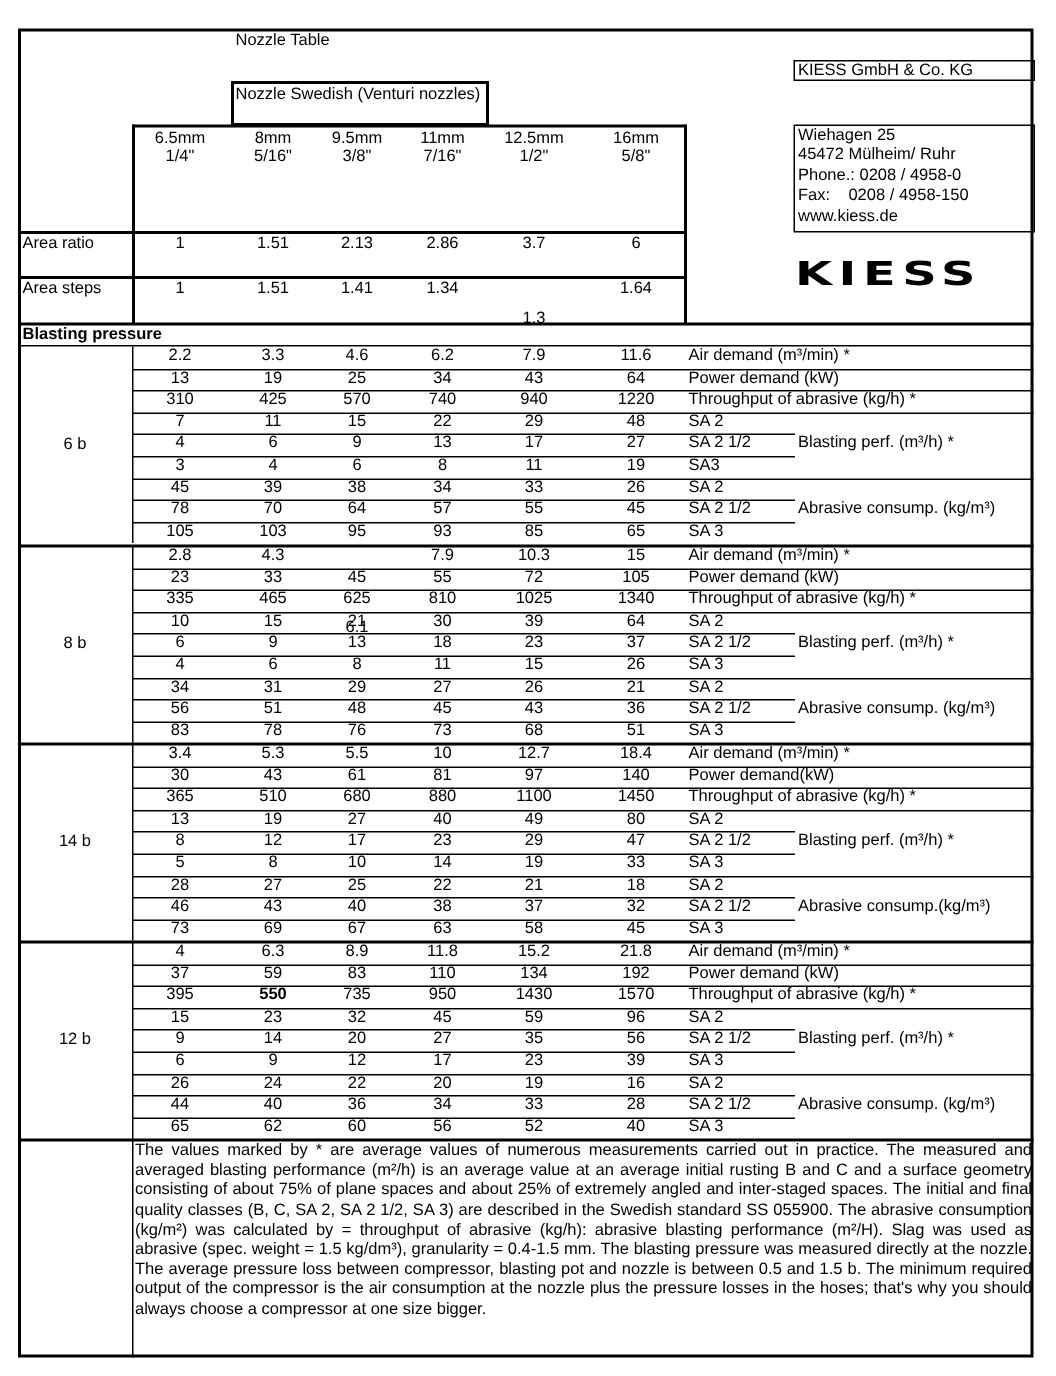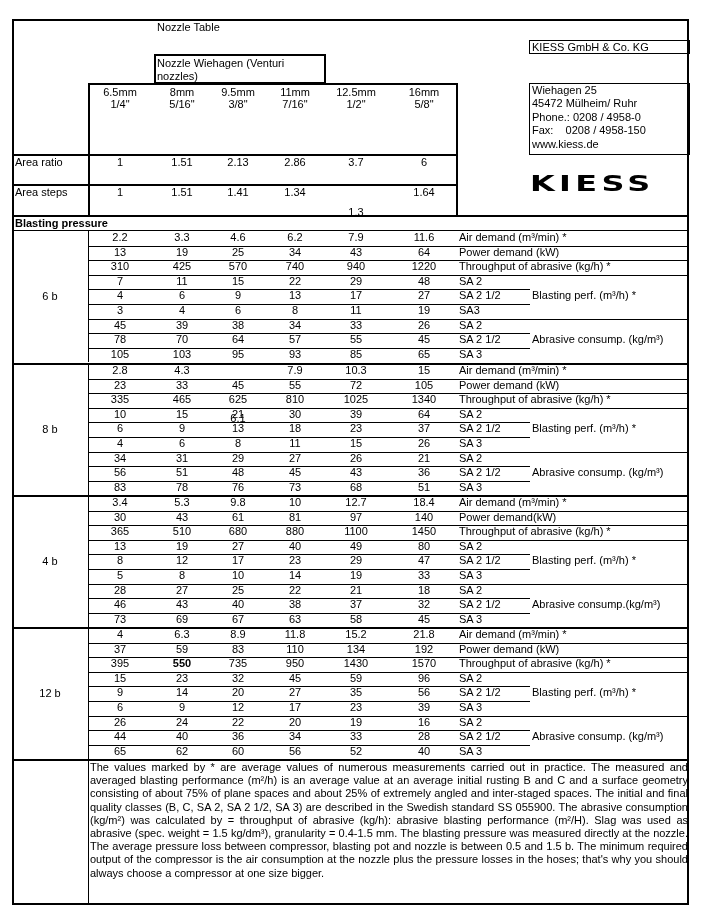--- a/index.html
+++ b/index.html
@@ -15,21 +15,21 @@
   .logo { position:absolute; font-family:"DejaVu Sans", sans-serif; font-weight:bold; font-size:22px; letter-spacing:3px; transform:scaleX(1.45); transform-origin:left top; }
   .note { position:absolute; left:90px; top:761px; width:598px; font-size:11px; line-height:13.2px; text-align:justify; }
 </style>
 </head>
 <body>
 
 <div class="frame"></div>
 
 <div class="t" style="left:157px;top:21px;">Nozzle Table</div>
 <div class="box" style="left:154px;top:54px;width:172px;height:30px;border-width:2px;">
-  <div class="t" style="left:1px;top:1px;white-space:normal;width:166px;line-height:13px;">Nozzle Wiehagen (Venturi nozzles)</div>
+  <div class="t" style="left:1px;top:1px;white-space:normal;width:166px;line-height:13px;">Nozzle Swedish (Venturi nozzles)</div>
 </div>
 <div class="box" style="left:529px;top:40px;width:161px;height:14px;">
   <div class="t" style="left:2px;top:0px;">KIESS GmbH &amp; Co. KG</div>
 </div>
 <div class="box" style="left:529px;top:83px;width:161px;height:72px;">
   <div class="t" style="left:2px;top:0px;">Wiehagen 25</div>
   <div class="t" style="left:2px;top:13px;">45472 Mülheim/ Ruhr</div>
   <div class="t" style="left:2px;top:27px;">Phone.: 0208 / 4958-0</div>
   <div class="t" style="left:2px;top:40px;white-space:pre;">Fax:    0208 / 4958-150</div>
   <div class="t" style="left:2px;top:54px;text-align:right;">www.kiess.de</div>
@@ -224,24 +224,24 @@
     <div class="t c" style="left:152px;top:480.8px;width:60px;">78</div>
     <div class="t c" style="left:208px;top:480.8px;width:60px;">76</div>
     <div class="t c" style="left:265px;top:480.8px;width:60px;">73</div>
     <div class="t c" style="left:326px;top:480.8px;width:60px;">68</div>
     <div class="t c" style="left:394px;top:480.8px;width:60px;">51</div>
     <div class="t" style="left:459px;top:480.8px;">SA 3</div>
     <div class="t" style="left:532px;top:422.4px;">Blasting perf. (m³/h) *</div>
     <div class="t" style="left:532px;top:466.2px;">Abrasive consump. (kg/m³)</div>
     <div class="hl2" style="left:12px;top:495px;width:677px;"></div>
     <div class="vl" style="left:88px;top:496px;height:131.4px;"></div>
-    <div class="t c" style="left:12px;top:554.7px;width:76px;">4 b</div>
+    <div class="t c" style="left:12px;top:554.7px;width:76px;">14 b</div>
     <div class="t c" style="left:90px;top:496px;width:60px;">3.4</div>
     <div class="t c" style="left:152px;top:496px;width:60px;">5.3</div>
-    <div class="t c" style="left:208px;top:496px;width:60px;">9.8</div>
+    <div class="t c" style="left:208px;top:496px;width:60px;">5.5</div>
     <div class="t c" style="left:265px;top:496px;width:60px;">10</div>
     <div class="t c" style="left:326px;top:496px;width:60px;">12.7</div>
     <div class="t c" style="left:394px;top:496px;width:60px;">18.4</div>
     <div class="t" style="left:459px;top:496px;">Air demand (m³/min) *</div>
     <div class="hl" style="left:88px;top:510.6px;width:601px;"></div>
     <div class="t c" style="left:90px;top:510.6px;width:60px;">30</div>
     <div class="t c" style="left:152px;top:510.6px;width:60px;">43</div>
     <div class="t c" style="left:208px;top:510.6px;width:60px;">61</div>
     <div class="t c" style="left:265px;top:510.6px;width:60px;">81</div>
     <div class="t c" style="left:326px;top:510.6px;width:60px;">97</div>

